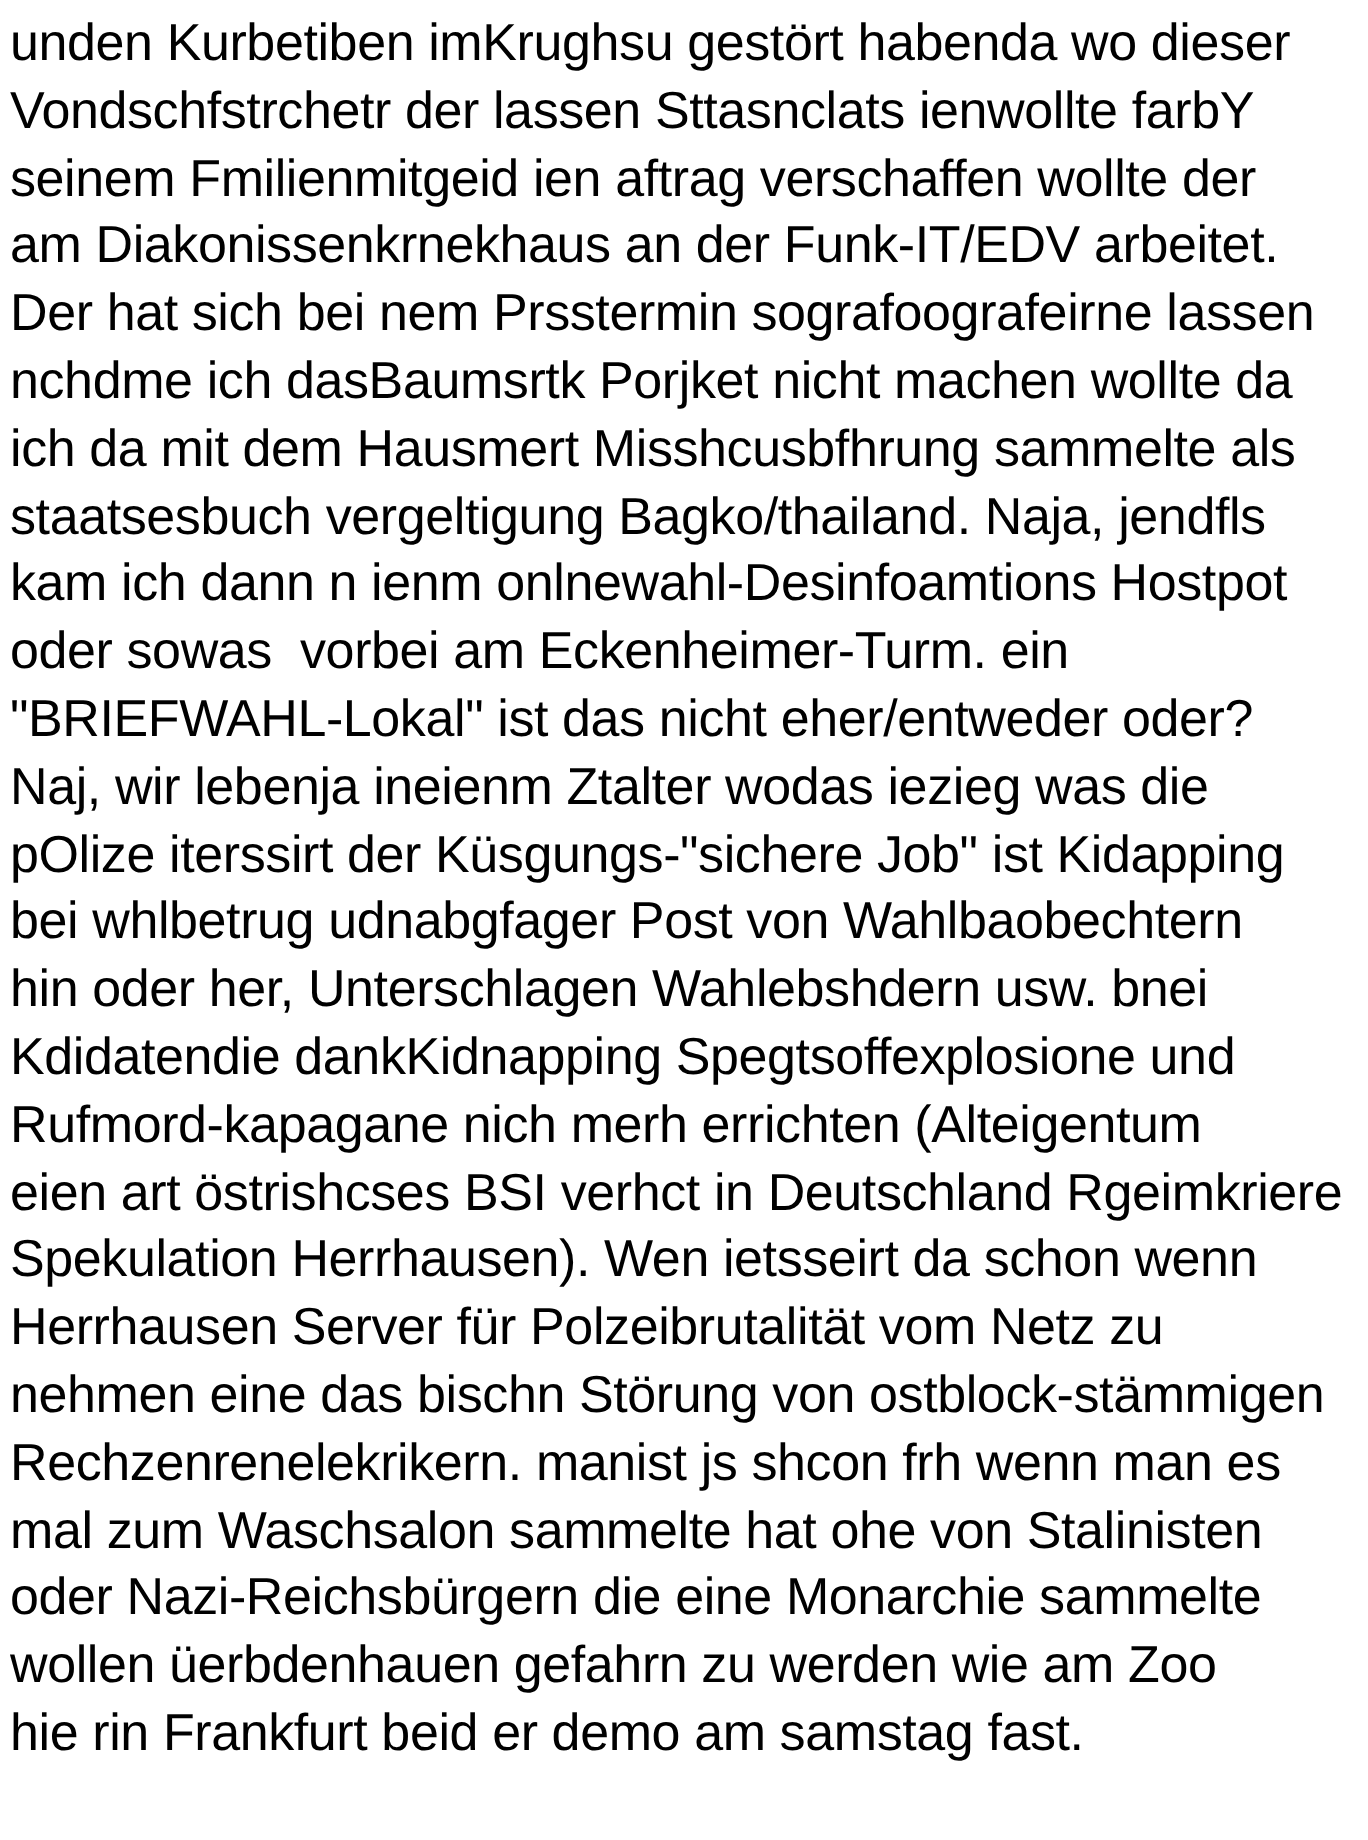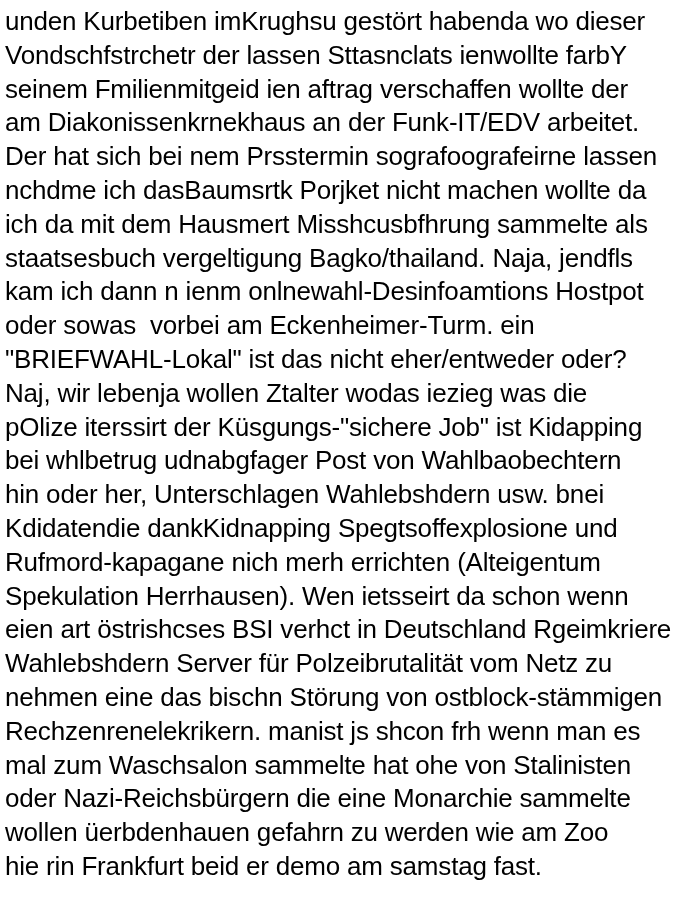--- a/index.html
+++ b/index.html
@@ -36,29 +36,29 @@
     <div class="line">Vondschfstrchetr der lassen Sttasnclats ienwollte farbY</div>
     <div class="line">seinem Fmilienmitgeid ien aftrag verschaffen wollte der</div>
     <div class="line">am Diakonissenkrnekhaus an der Funk-IT/EDV arbeitet.</div>
     <div class="line">Der hat sich bei nem Prsstermin sografoografeirne lassen</div>
     <div class="line">nchdme ich dasBaumsrtk Porjket nicht machen wollte da</div>
     <div class="line">ich da mit dem Hausmert Misshcusbfhrung sammelte als</div>
     <div class="line">staatsesbuch vergeltigung Bagko/thailand. Naja, jendfls</div>
     <div class="line">kam ich dann n ienm onlnewahl-Desinfoamtions Hostpot</div>
     <div class="line">oder sowas  vorbei am Eckenheimer-Turm. ein</div>
     <div class="line">"BRIEFWAHL-Lokal" ist das nicht eher/entweder oder?</div>
-    <div class="line">Naj, wir lebenja wollen Ztalter wodas iezieg was die</div>
+    <div class="line">Naj, wir lebenja ineienm Ztalter wodas iezieg was die</div>
     <div class="line">pOlize iterssirt der Küsgungs-"sichere Job" ist Kidapping</div>
     <div class="line">bei whlbetrug udnabgfager Post von Wahlbaobechtern</div>
     <div class="line">hin oder her, Unterschlagen Wahlebshdern usw. bnei</div>
     <div class="line">Kdidatendie dankKidnapping Spegtsoffexplosione und</div>
     <div class="line">Rufmord-kapagane nich merh errichten (Alteigentum</div>
+    <div class="line">eien art östrishcses BSI verhct in Deutschland Rgeimkriere</div>
     <div class="line">Spekulation Herrhausen). Wen ietsseirt da schon wenn</div>
-    <div class="line">eien art östrishcses BSI verhct in Deutschland Rgeimkriere</div>
-    <div class="line">Wahlebshdern Server für Polzeibrutalität vom Netz zu</div>
+    <div class="line">Herrhausen Server für Polzeibrutalität vom Netz zu</div>
     <div class="line">nehmen eine das bischn Störung von ostblock-stämmigen</div>
     <div class="line">Rechzenrenelekrikern. manist js shcon frh wenn man es</div>
     <div class="line">mal zum Waschsalon sammelte hat ohe von Stalinisten</div>
     <div class="line">oder Nazi-Reichsbürgern die eine Monarchie sammelte</div>
     <div class="line">wollen üerbdenhauen gefahrn zu werden wie am Zoo</div>
     <div class="line">hie rin Frankfurt beid er demo am samstag fast.</div>
   </div>
 </div>
 
 </body></html>

